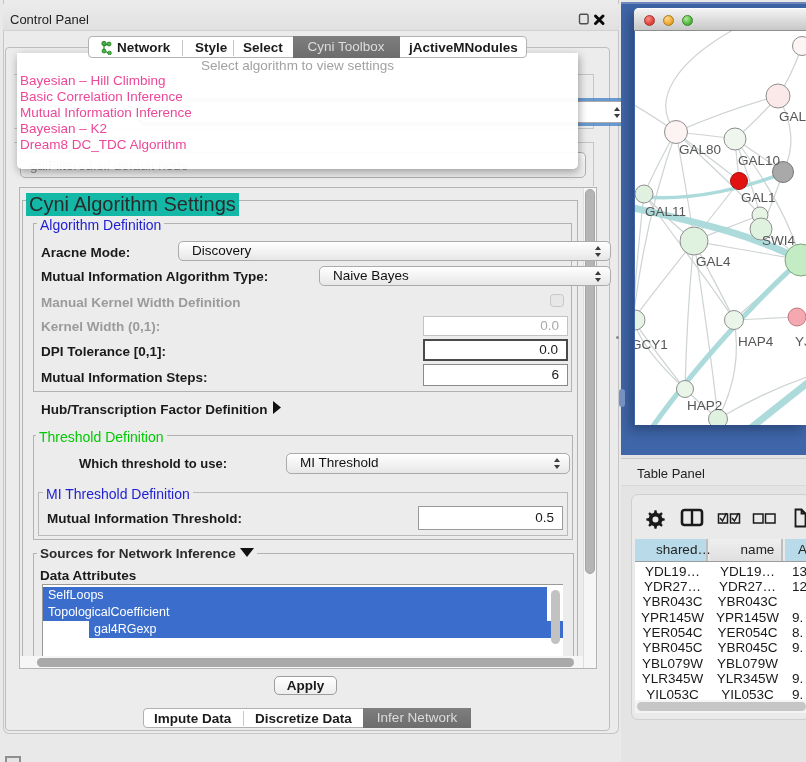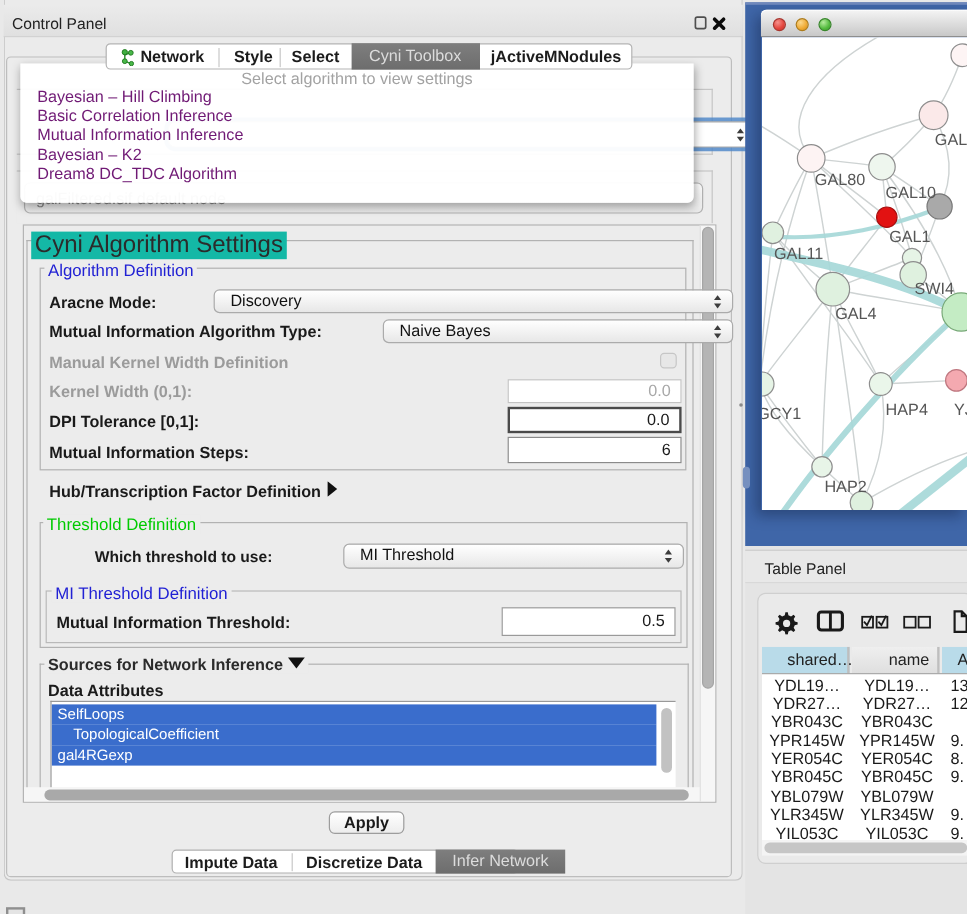--- a/index.html
+++ b/index.html
@@ -97,40 +97,40 @@
   <div class="abs" style="left:38px; top:492px; width:530px; height:44px; border:1px solid #b9b9b9;"></div>
   <div class="abs" style="left:43px; top:486px; background:#ececec; padding:0 3px; color:#2121d4; font-size:14px;">MI Threshold Definition</div>
   <div class="abs bold" style="left:47px; top:511px;">Mutual Information Threshold:</div>
   <div class="abs field" style="left:418px; top:506px; width:145px; height:24px; border:1.5px solid #9a9a9a; line-height:21px;">0.5</div>
 
   <div class="abs" style="left:33px; top:553px; width:541px; height:103px; border:1px solid #b2b2b2; border-bottom:none;"></div>
   <div class="abs bold" style="left:37px; top:546px; background:#ececec; padding:0 3px; color:#2b2b2b;">Sources for Network Inference <span style="display:inline-block; width:0; height:0; border-left:7px solid transparent; border-right:7px solid transparent; border-top:9px solid #111; vertical-align:1px;"></span></div>
   <div class="abs bold" style="left:40px; top:568px;">Data Attributes</div>
   <div class="abs" style="left:42px; top:584px; width:521px; height:72px; background:#fff; overflow:hidden; border-left:1px solid #999; border-top:1px solid #999;">
     <div style="width:504px; height:17.1px; background:#3a6dcc; color:#fff; font-size:12.5px; line-height:17px; padding-left:5px; margin-top:2px;">SelfLoops</div>
-    <div style="width:504px; height:17.1px; background:#3a6dcc; color:#fff; font-size:12.5px; line-height:17px; padding-left:18px;">TopologicalCoefficient</div>
-    <div style="width:504px; height:17.1px; background:#3a6dcc; color:#fff; font-size:12.5px; line-height:17px; padding-left:5px;">gal4RGexp</div>
+    <div style="width:504px; height:17.1px; background:#3a6dcc; color:#fff; font-size:12.5px; line-height:17px; padding-left:5px;">TopologicalCoefficient</div>
+    <div style="width:504px; height:17.1px; background:#3a6dcc; color:#fff; font-size:12.5px; line-height:17px; padding-left:5px;margin-left:46px;">gal4RGexp</div>
     <div class="abs" style="left:508px; top:5px; width:9px; height:54px; background:#c2c2c2; border-radius:5px;"></div>
   </div>
 </div>
 
 <div class="abs" style="left:274px; top:676px; width:63px; height:19px; background:linear-gradient(#ffffff,#ededed); border:1px solid #9d9d9d; border-radius:5px; text-align:center; line-height:17px; font-weight:bold;">Apply</div>
 
 <div class="abs" id="bottabs" style="left:143px; top:708px; width:289px; height:20px; background:#fff; border:1px solid #b0b0b0; border-radius:4px;">
   <div class="abs bold" style="left:10px; top:2px; color:#1c1c1c;">Impute Data</div>
   <div class="abs" style="left:99px; top:2px; width:1px; height:15px; background:#c8c8c8;"></div>
   <div class="abs bold" style="left:111px; top:2px; color:#1c1c1c;">Discretize Data</div>
   <div class="abs" style="left:219px; top:-1px; width:108px; height:20px; background:linear-gradient(#7e7e7e,#6d6d6d); text-align:center; line-height:20px; color:#dcdcdc;">Infer Network</div>
 </div>
 
 <div class="abs" style="left:5px; top:756px; width:16px; height:10px; background:#e4e4e4; border:2px solid #8f8f8f;"></div>
 
 <div class="abs" style="left:17px; top:53px; width:561px; height:116px; background:rgba(255,255,255,0.96); border-radius:0 0 5px 5px; box-shadow:1px 3px 8px rgba(0,0,0,0.35); z-index:20;">
   <div style="height:19.5px; text-align:center; color:#a2a2a2; padding-top:5px;">Select algorithm to view settings</div>
-  <div style="padding-left:14px; line-height:16.2px; color:#701a75; font-size:13.5px;">
+  <div style="padding-left:3px; line-height:16.2px; color:#ec4899; font-size:13.5px;">
     <div style="height:16.2px;">Bayesian – Hill Climbing</div>
     <div style="height:16.2px;">Basic Correlation Inference</div>
     <div style="height:16.2px;">Mutual Information Inference</div>
     <div style="height:16.2px;">Bayesian – K2</div>
     <div style="height:16.2px;">Dream8 DC_TDC Algorithm</div>
   </div>
 </div>
 
 <div class="abs" id="desktop" style="left:621px; top:2px; width:185px; height:453px; background:#3f66a8; border-top:2px solid #7089bd;"></div>
 <div id="netwin">

